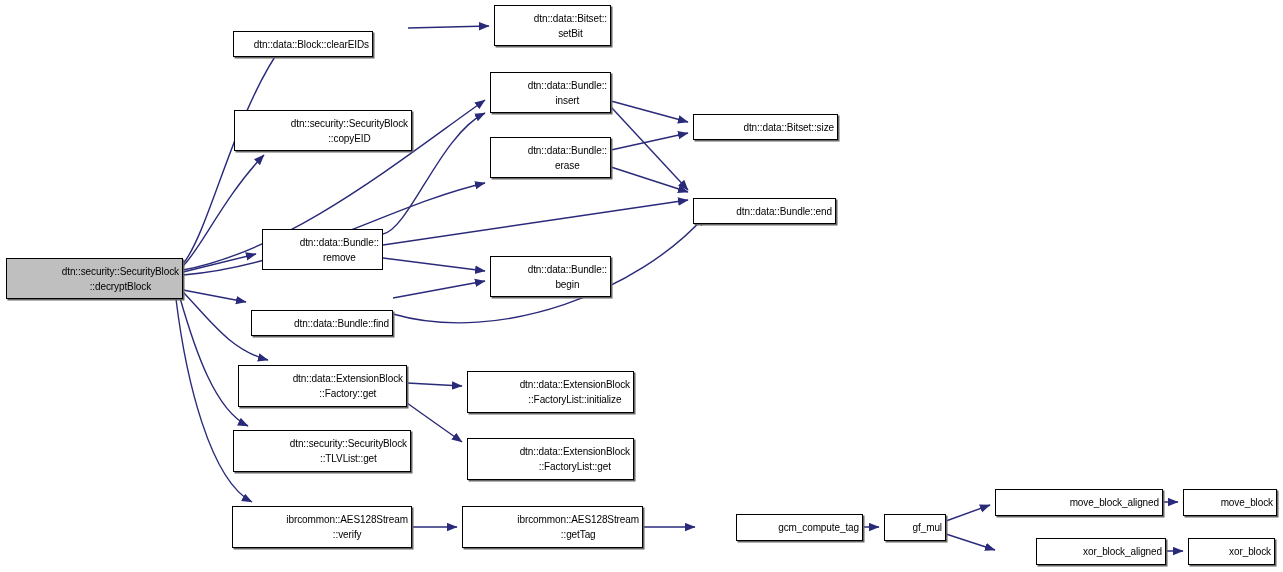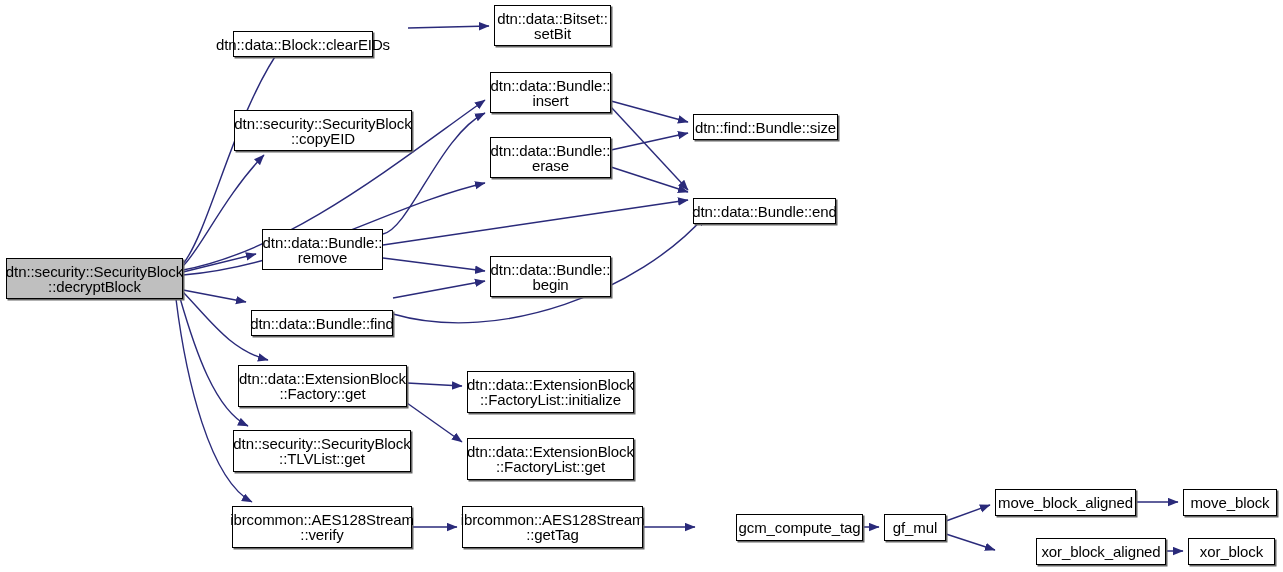--- a/index.html
+++ b/index.html
@@ -25,26 +25,26 @@
     width: 1283px;
     height: 572px;
     pointer-events: none;
   }
   .node {
     position: absolute;
     box-sizing: border-box;
     border: 1px solid #000000;
     background: #ffffff;
     color: #000000;
-    font-size: 15px;
+    font-size: 10px;
     line-height: 15px;
     letter-spacing: -0.1px;
     display: flex;
     align-items: center;
-    justify-content: center;
+    justify-content: flex-end;
     text-align: center;
     white-space: pre-line;
     padding: 0 3px;
     z-index: 5;
   }
   .node.shadow {
     border: 1px solid #000000;
     box-shadow: 1.5px 1.5px 0 0 #666666;
   }
   .node.root {
@@ -100,21 +100,21 @@
   <div id="nodes-layer">
       <div class="node root" style="left: 6px; top: 258px; width: 177px; height: 41px;"><span class="node-label">dtn::security::SecurityBlock
 ::decryptBlock</span></div>
       <div class="node shadow" style="left: 233px; top: 31px; width: 140px; height: 26px;"><span class="node-label">dtn::data::Block::clearEIDs</span></div>
       <div class="node shadow" style="left: 494px; top: 5px; width: 117px; height: 41px;"><span class="node-label">dtn::data::Bitset::
 setBit</span></div>
       <div class="node shadow" style="left: 234px; top: 110px; width: 178px; height: 41px;"><span class="node-label">dtn::security::SecurityBlock
 ::copyEID</span></div>
       <div class="node shadow" style="left: 490px; top: 72px; width: 121px; height: 41px;"><span class="node-label">dtn::data::Bundle::
 insert</span></div>
-      <div class="node shadow" style="left: 693px; top: 114px; width: 145px; height: 26px;"><span class="node-label">dtn::find::Bundle::size</span></div>
+      <div class="node shadow" style="left: 693px; top: 114px; width: 145px; height: 26px;"><span class="node-label">dtn::data::Bitset::size</span></div>
       <div class="node shadow" style="left: 490px; top: 137px; width: 121px; height: 41px;"><span class="node-label">dtn::data::Bundle::
 erase</span></div>
       <div class="node shadow" style="left: 693px; top: 186px; width: 143px; height: 26px; margin-top: 12px;"><span class="node-label">dtn::data::Bundle::end</span></div>
       <div class="node" style="left: 262px; top: 229px; width: 121px; height: 41px;"><span class="node-label">dtn::data::Bundle::
 remove</span></div>
       <div class="node shadow" style="left: 490px; top: 256px; width: 121px; height: 41px;"><span class="node-label">dtn::data::Bundle::
 begin</span></div>
       <div class="node shadow" style="left: 251px; top: 310px; width: 142px; height: 26px;"><span class="node-label">dtn::data::Bundle::find</span></div>
       <div class="node shadow" style="left: 238px; top: 365px; width: 169px; height: 42px;"><span class="node-label">dtn::data::ExtensionBlock
 ::Factory::get</span></div>
@@ -123,18 +123,18 @@
       <div class="node shadow" style="left: 233px; top: 430px; width: 178px; height: 42px;"><span class="node-label">dtn::security::SecurityBlock
 ::TLVList::get</span></div>
       <div class="node shadow" style="left: 467px; top: 438px; width: 167px; height: 42px;"><span class="node-label">dtn::data::ExtensionBlock
 ::FactoryList::get</span></div>
       <div class="node shadow" style="left: 232px; top: 506px; width: 180px; height: 42px;"><span class="node-label">ibrcommon::AES128Stream
 ::verify</span></div>
       <div class="node shadow" style="left: 462px; top: 506px; width: 181px; height: 42px;"><span class="node-label">ibrcommon::AES128Stream
 ::getTag</span></div>
       <div class="node shadow" style="left: 700px; top: 514px; width: 127px; height: 27px; margin-left: 36px;"><span class="node-label">gcm_compute_tag</span></div>
       <div class="node shadow" style="left: 884px; top: 514px; width: 62px; height: 27px;"><span class="node-label">gf_mul</span></div>
-      <div class="node shadow" style="left: 995px; top: 489px; width: 141px; height: 27px;"><span class="node-label">move_block_aligned</span></div>
+      <div class="node shadow" style="left: 995px; top: 489px; width: 168px; height: 27px;"><span class="node-label">move_block_aligned</span></div>
       <div class="node shadow" style="left: 1183px; top: 489px; width: 94px; height: 27px;"><span class="node-label">move_block</span></div>
       <div class="node shadow" style="left: 1000px; top: 538px; width: 130px; height: 27px; margin-left: 36px;"><span class="node-label">xor_block_aligned</span></div>
       <div class="node shadow" style="left: 1188px; top: 538px; width: 87px; height: 27px;"><span class="node-label">xor_block</span></div>
     </div>
 </div>
 
 </body></html>

